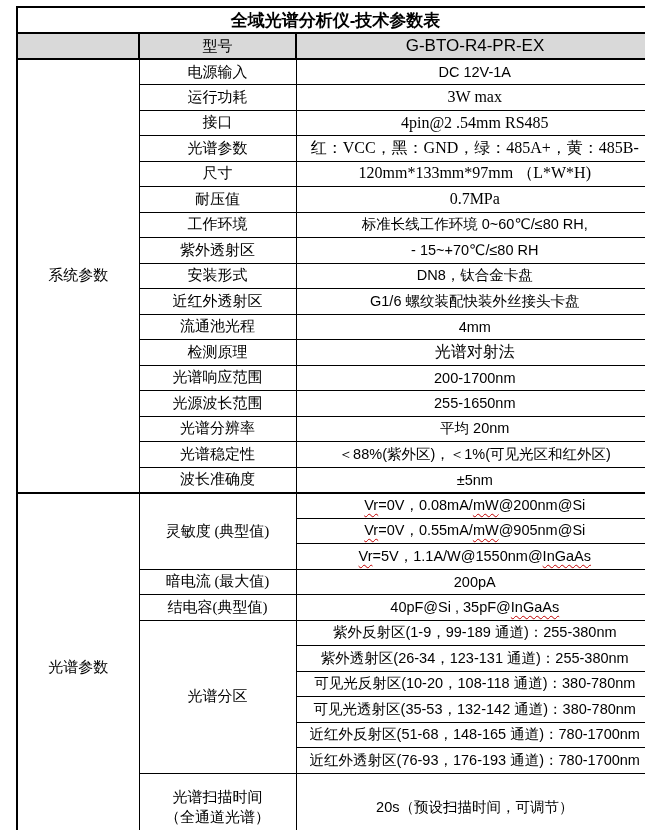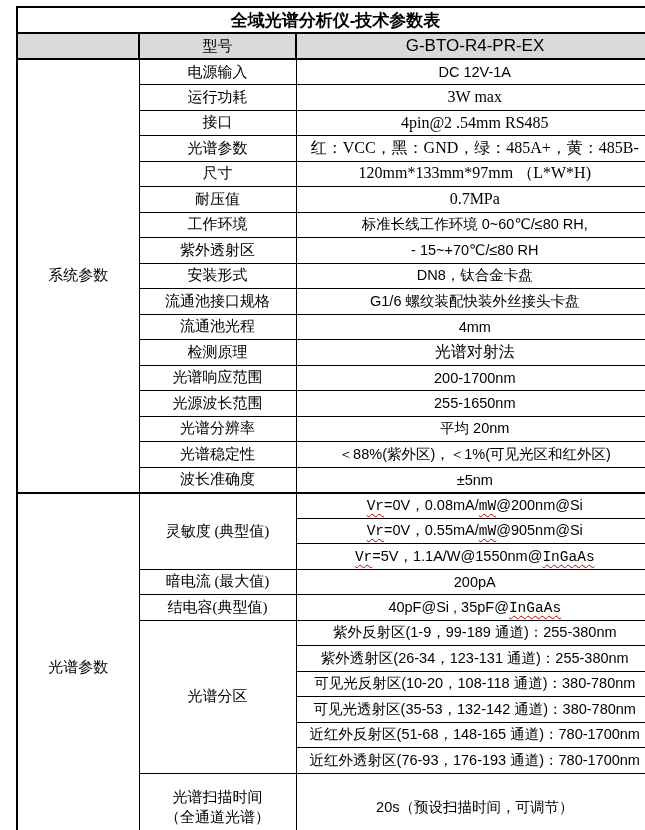--- a/index.html
+++ b/index.html
@@ -33,21 +33,20 @@
   }
   td.value{font-size:14.5px;}
   td.vserif{font-family:"Liberation Serif","DejaVu Serif",serif;font-size:16px;}
   td.hval{font-size:17px;}
   .sq{
     text-decoration-line:underline;
     text-decoration-style:wavy;
     text-decoration-color:var(--squiggle,#c00000);
     text-decoration-thickness:1px;
     text-underline-offset:3px;
-    font-family:Liberation Mono, monospace;
   }
   .two-line div{line-height:1.35;}
   td.head-mid{border-left:2px solid var(--border,#000);border-right:2px solid var(--border,#000);}
   td.seprow{border-top:2px solid var(--border,#000);}
 </style>
 </head>
 <body>
 
 <div class="page">
   <table class="spec">
@@ -99,21 +98,21 @@
     </tr>
     <tr>
       <td class="plabel">紫外透射区</td>
       <td class="value">- 15~+70℃/≤80 RH</td>
     </tr>
     <tr>
       <td class="plabel">安装形式</td>
       <td class="value">DN8，钛合金卡盘</td>
     </tr>
     <tr>
-      <td class="plabel">流通池接口规格</td>
+      <td class="plabel">近红外透射区</td>
       <td class="value">G1/6 螺纹装配快装外丝接头卡盘</td>
     </tr>
     <tr>
       <td class="plabel">流通池光程</td>
       <td class="value">4mm</td>
     </tr>
     <tr>
       <td class="plabel">检测原理</td>
       <td class="value vserif">光谱对射法</td>
     </tr>

